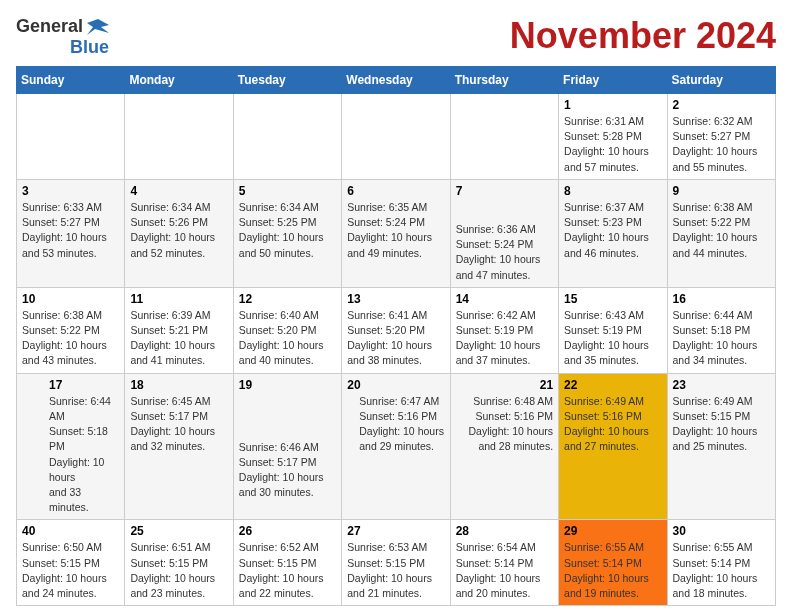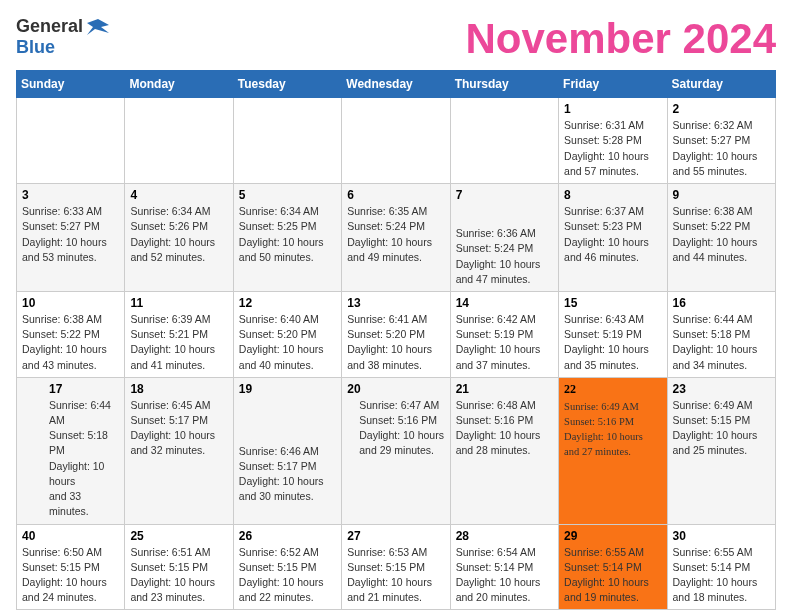--- a/index.html
+++ b/index.html
@@ -12,34 +12,34 @@
     }
     .header {
       display: flex;
       align-items: flex-start;
       justify-content: space-between;
       margin-bottom: 8px;
     }
     .logo {
       display: flex;
       flex-direction: column;
-      align-items: flex-start;
+      align-items: flex-end;
     }
     .logo-line {
       display: flex;
       align-items: center;
       gap: 2px;
     }
     .title-block {
       text-align: right;
     }
     .month-title {
-      font-size: 42px;
+      font-size: 36px;
       font-weight: bold;
-      color: #ec4899;
+      color: #b91c1c;
       line-height: 1.1;
     }
     .location-title {
       font-size: 16px;
       color: #444;
       margin-top: 2px;
     }
     .calendar {
       width: 100%;
       border-collapse: collapse;
@@ -260,28 +260,28 @@
 Daylight: 10 hours
 and 30 minutes.</div>
         </td>
         <td style="background: rgb(245, 245, 245);">
           <span class="day-num">20</span>
           <div class="day-info" style="white-space: pre-line; margin-left: 12px;">Sunrise: 6:47 AM
 Sunset: 5:16 PM
 Daylight: 10 hours
 and 29 minutes.</div>
         </td>
-        <td style="background: rgb(245, 245, 245);">
+        <td style="background: rgb(245, 245, 245); text-align: right;">
           <span class="day-num">21</span>
           <div class="day-info" style="white-space: pre-line;">Sunrise: 6:48 AM
 Sunset: 5:16 PM
 Daylight: 10 hours
 and 28 minutes.</div>
         </td>
-        <td style="background: #f97316; font-family: Liberation Serif, serif;">
+        <td style="background: #eab308;">
           <span class="day-num">22</span>
           <div class="day-info" style="white-space: pre-line;">Sunrise: 6:49 AM
 Sunset: 5:16 PM
 Daylight: 10 hours
 and 27 minutes.</div>
         </td>
         <td style="background: rgb(245, 245, 245);">
           <span class="day-num">23</span>
           <div class="day-info" style="white-space: pre-line;">Sunrise: 6:49 AM
 Sunset: 5:15 PM

